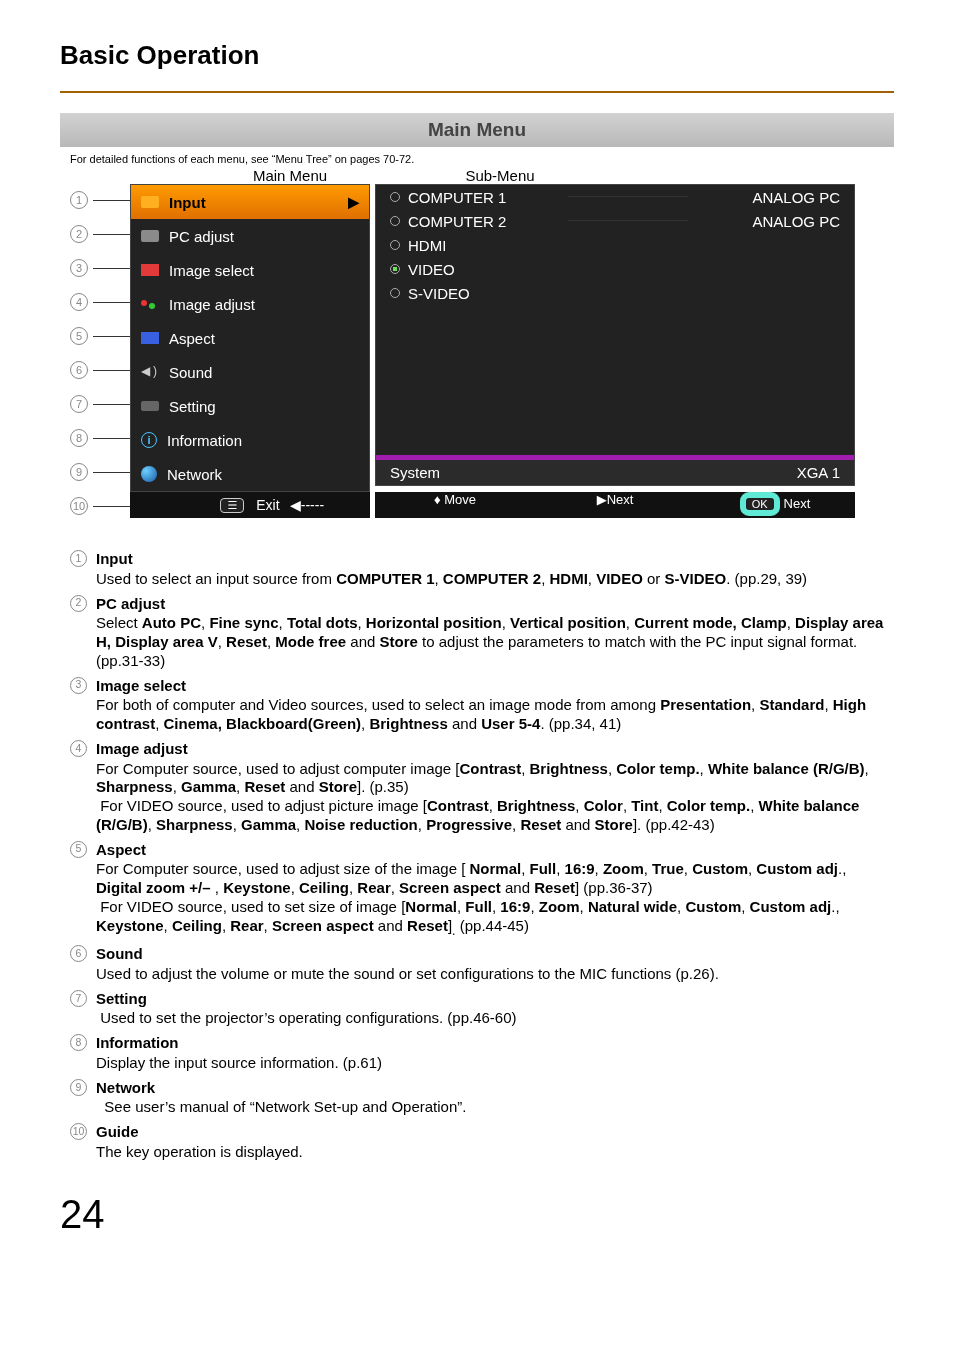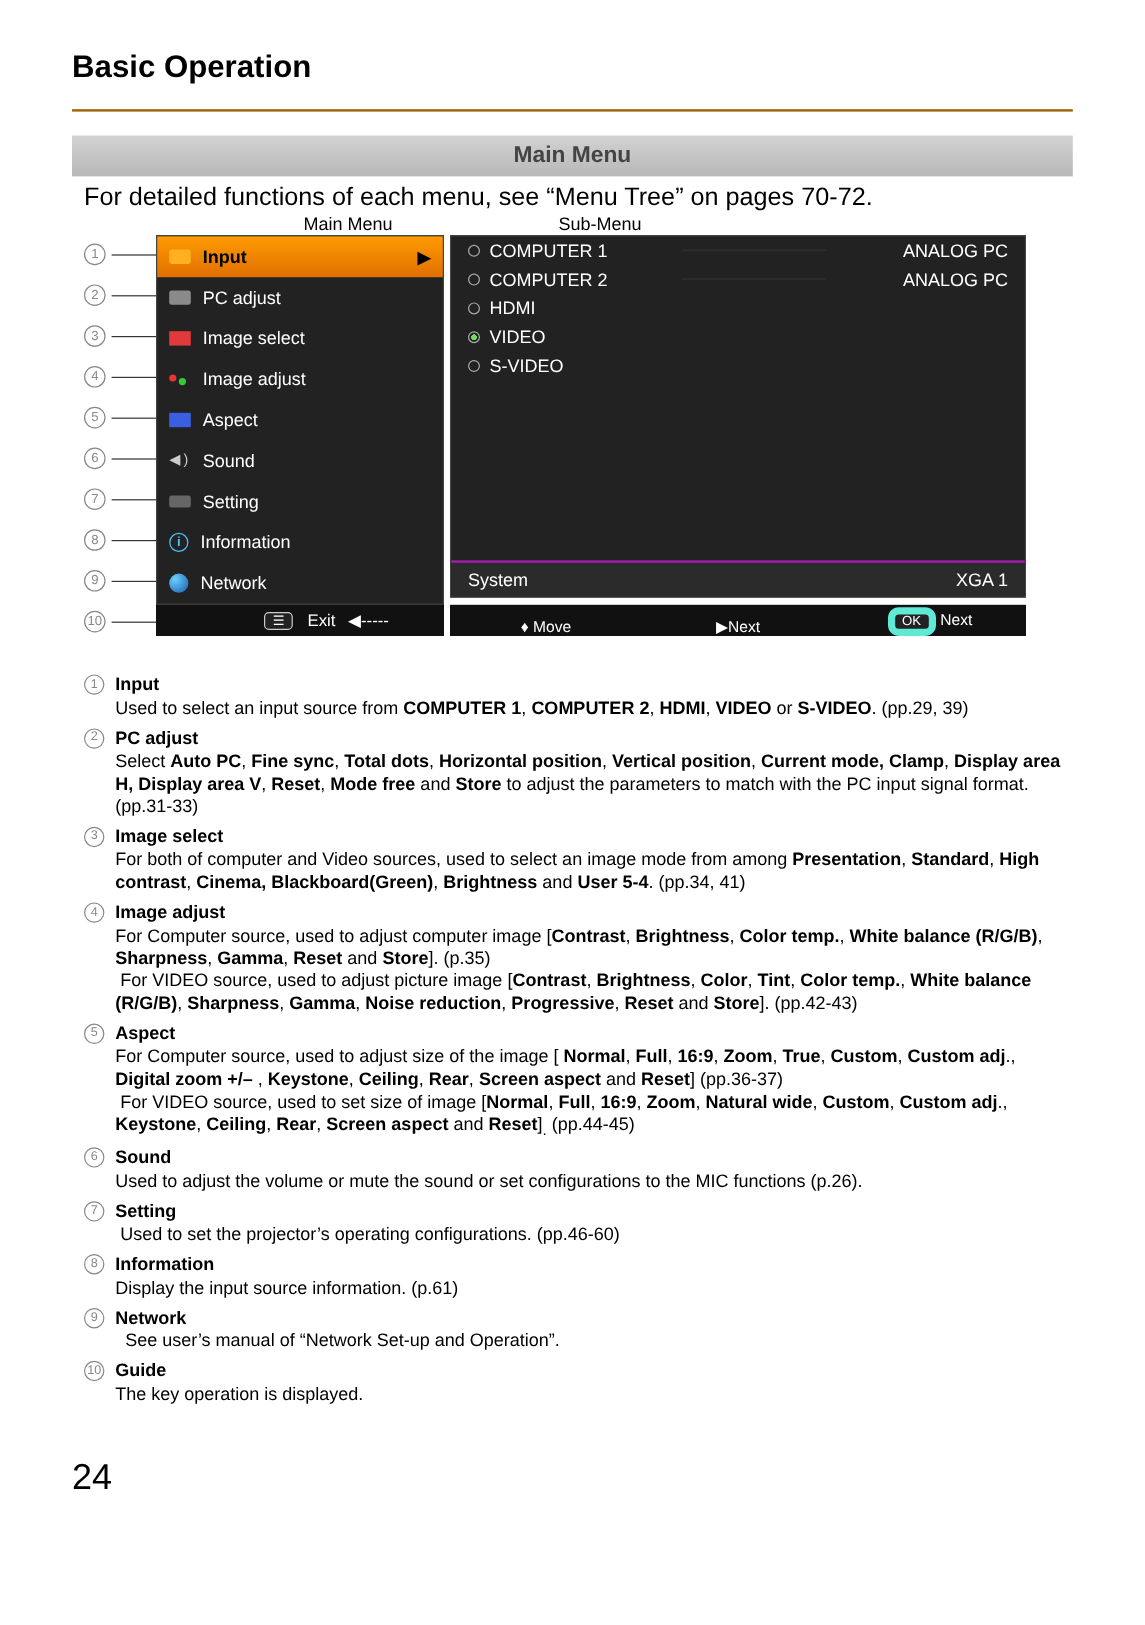--- a/index.html
+++ b/index.html
@@ -1,20 +1,20 @@
 <!DOCTYPE html>
 <html><head>
 <meta charset="utf-8">
 <style>
   * { box-sizing: border-box; margin: 0; padding: 0; }
   body { font-family: Arial, Helvetica, sans-serif; font-size: 15px; color: #000; background: #fff; width: 954px; }
   .page { padding: 40px 60px 30px 60px; }
   .heading { font-size: 26px; font-weight: bold; padding-bottom: 20px; border-bottom: 2px solid #a16207; margin-bottom: 20px; }
   .title-bar { background: linear-gradient(#d2d2d2,#b8b8b8); text-align: center; font-size: 19px; font-weight: bold; color: #444; padding: 6px 0; margin-bottom: 6px; }
-  .detailed { font-size: 21px; margin: 4px 0 2px 10px; }
+  .detailed { font-size: 11px; margin: 4px 0 2px 10px; }
   .labels-row { display: flex; font-size: 15px; margin-left: 110px; }
   .labels-row .l1 { width: 240px; text-align:center;}
   .labels-row .l2 { width: 180px; text-align:center;}
   .menu-area { position: relative; height: 360px; margin-left: 10px; }
 
   .numcol { position:absolute; left:0; top:7px; }
   .numcol .numcirc { width:18px; height:18px; border:1px solid #888; border-radius:50%; font-size:11px; color:#888; display:flex; align-items:center; justify-content:center; margin-bottom: 16px; font-family: Arial; }
 
   .ticks { position:absolute; left:23px; top:16px; }
   .ticks .tick { width:40px; height:34px; }
@@ -24,39 +24,39 @@
   .mm-row { height:34px; display:flex; align-items:center; color:#fff; font-size:15px; padding-left:10px; gap:10px; }
   .mm-row.sel { background:linear-gradient(#ff9a00,#e07000); color:#000; font-weight:bold; justify-content:space-between; padding-right:10px;}
   .mm-icon { width:20px; height:16px; display:inline-block; }
   .mm-row .arrow { font-size:14px; color:#000;}
   .sub-menu { position:absolute; left:305px; top:0; width:480px; background:#222; border:1px solid #444; color:#fff; font-size:15px; }
   .sub-row { height:24px; display:flex; align-items:center; padding:0 14px; justify-content:space-between; }
   .sub-row .left { display:flex; align-items:center; gap:8px; }
   .radio { width:10px; height:10px; border:1px solid #aaa; border-radius:50%; display:inline-block; }
   .radio.on { background: radial-gradient(#6fe05a 40%, transparent 45%); }
   .sub-spacer { height: 150px; }
-  .system-row { border-top:2px solid #a21caf; height:30px; display:flex; align-items:center; justify-content:space-between; padding:0 14px; background:#2b2b2b;}
+  .system-row { border-top:5px solid #a21caf; height:30px; display:flex; align-items:center; justify-content:space-between; padding:0 14px; background:#2b2b2b;}
   .exit-row { position:absolute; left:60px; top:308px; width:240px; height:26px; background:#111; display:flex; align-items:center; justify-content:center; gap:8px; color:#fff; font-size:14px;}
   .exit-row2 {position:absolute; left:220px; top:308px; width:100px; height:26px; color:#fff; display:flex; align-items:center; font-size:14px;}
-  .guide-row { position:absolute; left:305px; top:308px; width:480px; height:26px; background:#111; display:flex; align-items:flex-end; color:#fff; font-size:13px; }
+  .guide-row { position:absolute; left:305px; top:308px; width:480px; height:26px; background:#111; display:flex; align-items:flex-start; color:#fff; font-size:13px; }
   .guide-row span { flex:1; text-align:center;}
   .okpill { display:inline-block; border:6px solid #5eead4; border-radius:9px; padding:0 6px; font-size:11px; margin-right:4px; background:#222;}
   .menupill { display:inline-block; border:1px solid #ccc; border-radius:4px; padding:0 6px; font-size:11px; margin-right:4px; background:#222;}
 
   .tickline { position:absolute; background:#333; height:1px; }
 
   .descs { margin-top: 4px; }
   .desc-item { display:flex; margin: 6px 0 4px 10px; font-size:15px; line-height:1.25; }
   .desc-item .num { flex:0 0 26px; }
   .desc-item .num .numcirc2 { width:17px;height:17px;border:1px solid #888;border-radius:50%;font-size:10.5px;color:#888;display:flex;align-items:center;justify-content:center;}
   .desc-item .body .t { font-weight:bold; }
   .desc-item .body .d { margin-top:1px; }
   b { font-weight:bold; }
 
-  .pagenum { font-size:30px; margin-top:42px; }
+  .pagenum { font-size:40px; margin-top:30px; }
 
   .icon-input{background:#ffb020;width:18px;height:12px;border-radius:2px;position:relative;}
   .icon-pc{background:#8a8a8a;width:18px;height:12px;border-radius:2px;}
   .icon-sel{background:#e23a3a;width:18px;height:12px;}
   .icon-adj{position:relative;width:18px;height:14px;}
   .icon-adj::before{content:"";position:absolute;left:0;top:3px;width:6px;height:6px;background:#e33;border-radius:50%;}
   .icon-adj::after{content:"";position:absolute;left:8px;top:6px;width:6px;height:6px;background:#3c3;border-radius:50%;}
   .icon-asp{background:#3a60e2;width:18px;height:12px;}
   .icon-snd{width:18px;height:14px;position:relative;}
   .icon-snd::before{content:"◀";color:#ccc;font-size:12px;position:absolute;left:0;top:-1px;}

